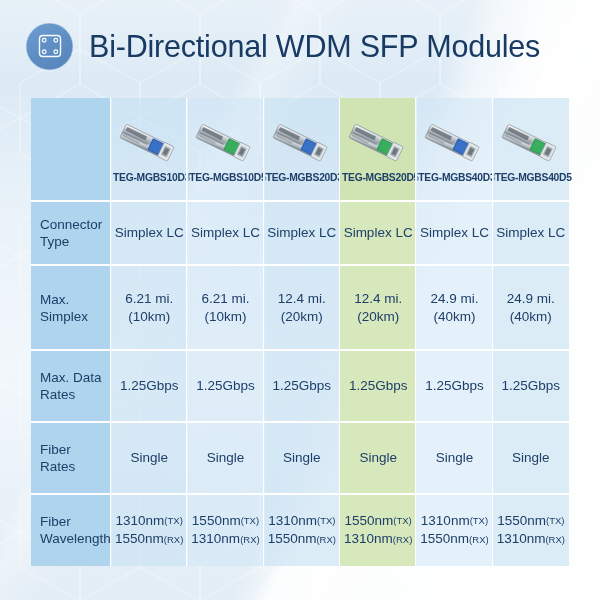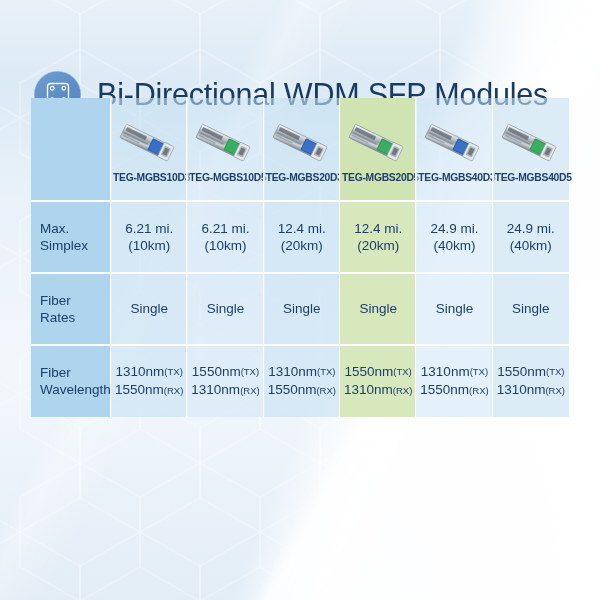--- a/index.html
+++ b/index.html
@@ -49,27 +49,26 @@
     inset: 0;
     pointer-events: none;
     background:
       linear-gradient(118deg, rgba(255,255,255,0) 62%, rgba(255,255,255,0.75) 64%, rgba(255,255,255,0.35) 72%, rgba(255,255,255,0) 74%),
       linear-gradient(118deg, rgba(255,255,255,0) 30%, rgba(255,255,255,0.30) 33%, rgba(255,255,255,0) 40%);
   }
 
   
   .header {
     position: absolute;
-    left: 12px; top: 0;
+    left: 4px; top: 0;
     width: 536px; height: 92px;
     display: flex;
     align-items: center;
     padding-left: 22px;
     box-sizing: border-box;
-    margin-top: 48px;
   }
 
   .brand-icon {
     width: 47px;
     height: 47px;
     border-radius: 50%;
     background: linear-gradient(150deg, #6f9ed0 0%, #5e8ec4 50%, #5484bb 100%);
     display: flex;
     align-items: center;
     justify-content: center;
@@ -171,21 +170,21 @@
   .wl-line { white-space: nowrap; }
   .wl-tag {
     font-size: 9.5px;
     letter-spacing: 0px;
     vertical-align: baseline;
     position: relative;
     top: -0.5px;
   }
 
   .r-connector td { height: 64px; }
-  .r-distance  td { height: 72px; }
+  .r-distance  td { height: 85px; }
   .r-rates     td { height: 72px; }
   .r-mode      td { height: 72px; }
   .r-wave      td { height: 72px; }
 </style>
 </head>
 <body>
 
 <div id="page">
 
   <div class="bg-pattern">
@@ -441,20 +440,32 @@
                 <rect x="48" y="16.5" width="11" height="16" rx="1.3" fill="#e3e7ea" stroke="#8d959b" stroke-width="0.6"></rect>
                 <rect x="50.2" y="19.5" width="6.6" height="10" rx="0.8" fill="#aab2b8"></rect>
                 <rect x="51.4" y="21" width="4.2" height="7" rx="0.5" fill="#6f787e"></rect>
               </g>
             </svg>
           </div>
           <div class="prod-name">TEG-MGBS40D5</div>
         </td>
       </tr>
 
+      <tr class="r-connector row-sep">
+        <td class="c-label row-label sep-r">
+          <div>Connector</div>
+          <div>Type</div>
+        </td>
+        <td class="c-data data-cell sep-r">Simplex LC</td>
+        <td class="c-data-alt data-cell sep-r">Simplex LC</td>
+        <td class="c-data data-cell sep-r">Simplex LC</td>
+        <td class="c-hl-soft data-cell sep-r">Simplex LC</td>
+        <td class="c-data-alt data-cell sep-r">Simplex LC</td>
+        <td class="c-data data-cell">Simplex LC</td>
+      </tr>
 
       <tr class="r-distance row-sep">
         <td class="c-label row-label sep-r">
           <div>Max.</div>
           <div>Simplex</div>
         </td>
         <td class="c-data data-cell sep-r">
           <div>6.21 mi.</div>
           <div>(10km)</div>
         </td>
@@ -473,20 +484,32 @@
         <td class="c-data-alt data-cell sep-r">
           <div>24.9 mi.</div>
           <div>(40km)</div>
         </td>
         <td class="c-data data-cell">
           <div>24.9 mi.</div>
           <div>(40km)</div>
         </td>
       </tr>
 
+      <tr class="r-rates row-sep">
+        <td class="c-label row-label sep-r">
+          <div>Max. Data</div>
+          <div>Rates</div>
+        </td>
+        <td class="c-data data-cell sep-r">1.25Gbps</td>
+        <td class="c-data-alt data-cell sep-r">1.25Gbps</td>
+        <td class="c-data data-cell sep-r">1.25Gbps</td>
+        <td class="c-hl-soft data-cell sep-r">1.25Gbps</td>
+        <td class="c-data-alt data-cell sep-r">1.25Gbps</td>
+        <td class="c-data data-cell">1.25Gbps</td>
+      </tr>
 
       <tr class="r-mode row-sep">
         <td class="c-label row-label sep-r">
           <div>Fiber</div>
           <div>Rates</div>
         </td>
         <td class="c-data data-cell sep-r">Single</td>
         <td class="c-data-alt data-cell sep-r">Single</td>
         <td class="c-data data-cell sep-r">Single</td>
         <td class="c-hl-soft data-cell sep-r">Single</td>

